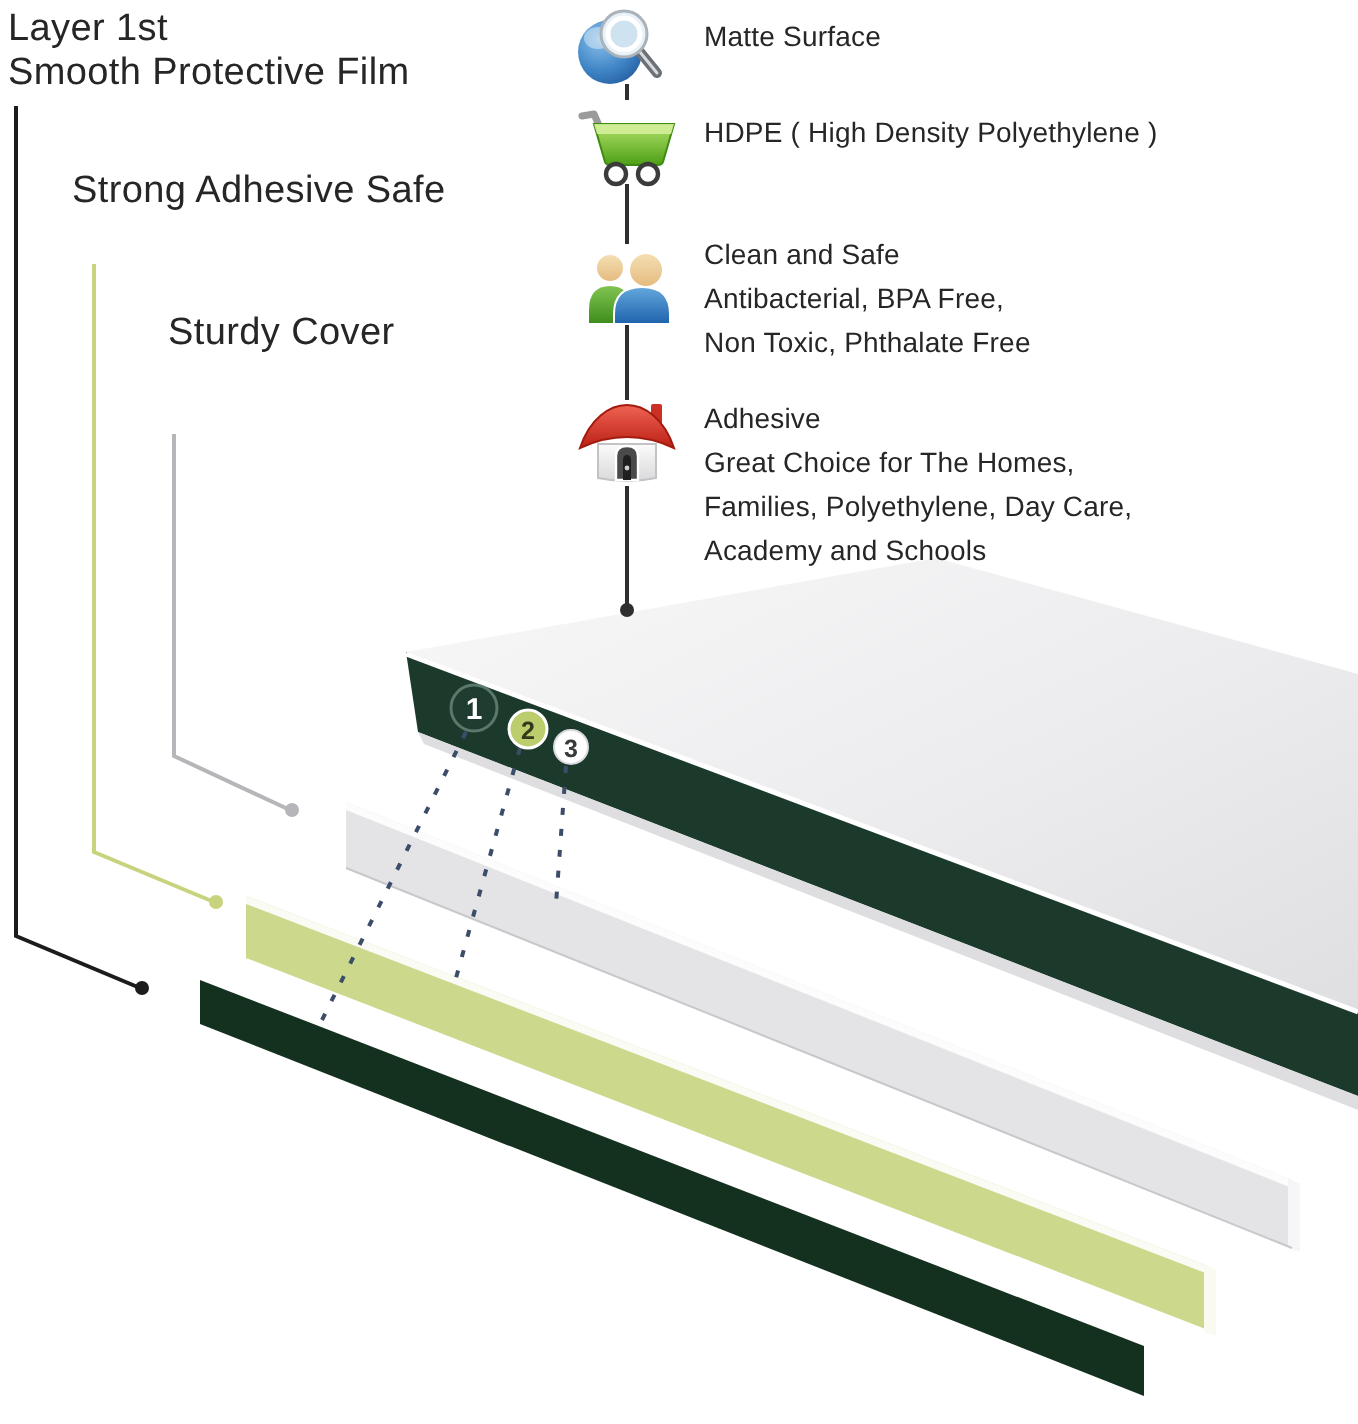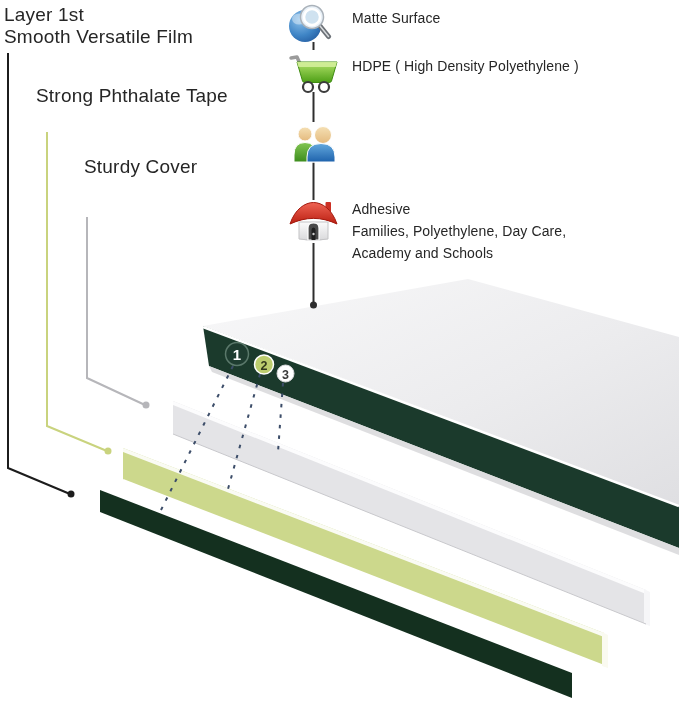--- a/index.html
+++ b/index.html
@@ -97,24 +97,24 @@
       <line x1="313.5" y1="42" x2="313.5" y2="50"></line>
       <line x1="313.5" y1="92" x2="313.5" y2="122"></line>
       <line x1="313.5" y1="162" x2="313.5" y2="200"></line>
       <line x1="313.5" y1="243" x2="313.5" y2="305"></line>
       <circle cx="313.5" cy="305" r="3.5" fill="#2e2e2e" stroke="none"></circle>
     </g>
   </svg>
 
   <div class="layer-label layer-label-1">
     <div>Layer 1st</div>
-    <div>Smooth Versatile Film</div>
+    <div>Smooth Protective Film</div>
   </div>
   <div class="layer-label layer-label-2">
-    <div>Strong Phthalate Tape</div>
+    <div>Strong Adhesive Safe</div>
   </div>
   <div class="layer-label layer-label-3">
     <div>Sturdy Cover</div>
   </div>
 
   <svg class="icon icon-magnifier" width="46" height="42" viewBox="0 0 46 42">
     <defs>
       <radialGradient id="gBall" cx="0.35" cy="0.3" r="0.9">
         <stop offset="0" stop-color="#8cc0ea"></stop>
           <stop offset="0.55" stop-color="#3f85c6"></stop>
@@ -182,19 +182,25 @@
     <path d="M24.5,43 L24.5,33 Q24.5,30.5 26.5,30.5 Q28.5,30.5 28.5,33 L28.5,43 Z" fill="#1f1f1f"></path>
     <circle cx="26.5" cy="37" r="1.2" fill="#cfcfcf"></circle>
   </svg>
 
   <div class="feature feature-1">
     <div>Matte Surface</div>
   </div>
   <div class="feature feature-2">
     <div>HDPE ( High Density Polyethylene )</div>
   </div>
+  <div class="feature feature-3">
+    <div>Clean and Safe</div>
+    <div>Antibacterial, BPA Free,</div>
+    <div>Non Toxic, Phthalate Free</div>
+  </div>
   <div class="feature feature-4">
     <div>Adhesive</div>
+    <div>Great Choice for The Homes,</div>
     <div>Families, Polyethylene, Day Care,</div>
     <div>Academy and Schools</div>
   </div>
 
 </div>
 
 </body></html>

